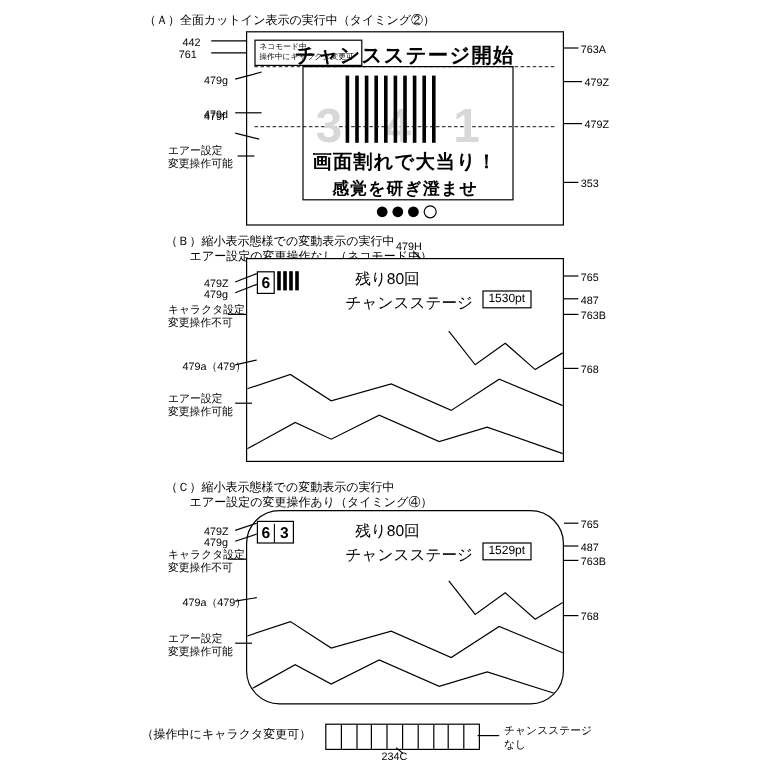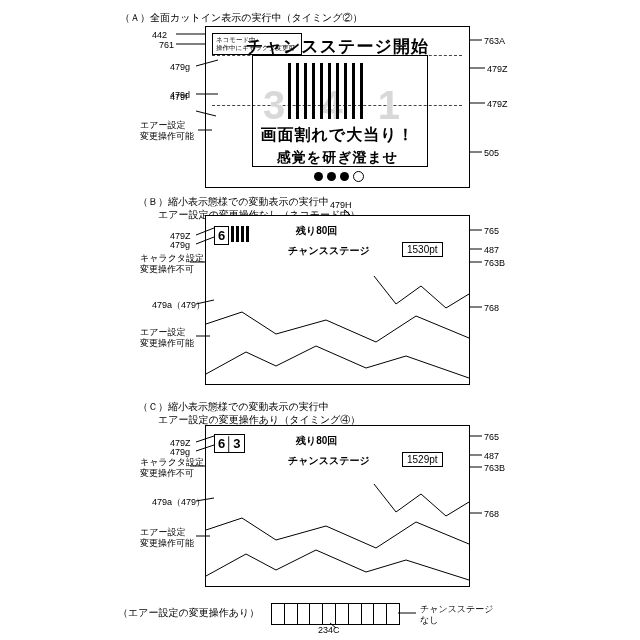--- a/index.html
+++ b/index.html
@@ -23,26 +23,26 @@
   .bigtext{font-weight:bold;letter-spacing:1px;text-align:center;}
   .ghost{color:#d8d8d8;font-weight:bold;}
   .bars{position:absolute;display:flex;gap:5px;}
   .bars i{display:block;width:3px;background:#000;height:100%;}
   .dots{position:absolute;display:flex;gap:4px;align-items:center;}
   .dots b{display:block;width:9px;height:9px;border-radius:50%;background:#000;}
   .dots b.hollow{background:#fff;border:1.2px solid #000;}
 
   
   #panelB-screen{left:205px;top:215px;width:263px;height:168px;}
-  #panelC-screen{left:205px;top:425px;width:263px;height:160px;}
+  #panelC-screen{left:205px;top:425px;width:263px;height:160px;border-radius:28px;}
 
   .badge{position:absolute;border:1.2px solid #000;background:#fff;font-weight:bold;
          font-size:13px;line-height:15px;padding:1px 3px;}
   .pt{position:absolute;border:1px solid #000;background:#fff;font-size:10px;padding:1px 4px;}
-  .hand{font-size:10px;font-weight:bold;white-space:pre;position:absolute;}
+  .hand{font-size:13px;font-weight:normal;white-space:pre;position:absolute;}
 
   
   #bottom-bar{left:271px;top:603px;width:127px;height:20px;border:1.2px solid #000;
       display:flex;background:#fff;}
   #bottom-bar span{flex:1;border-right:1px solid #000;}
   #bottom-bar span:last-child{border-right:none;}
 
   svg{position:absolute;left:0;top:0;overflow:visible;}
 </style>
 </head>
@@ -85,31 +85,31 @@
 
     <div class="dots" style="left:108px;top:144px;">
       <b></b>
         <b></b>
         <b></b>
         <b class="hollow"></b>
     </div>
   </div>
 
   <div class="abs lbl" style="left:152px;top:30px;">442</div>
-  <div class="abs lbl" style="left:159px;top:40px;">761</div>
+  <div class="abs lbl" style="left:149px;top:40px;">761</div>
   <div class="abs lbl" style="left:170px;top:62px;">479g</div>
   <div class="abs lbl" style="left:170px;top:90px;">479d</div>
   <div class="abs lbl" style="left:170px;top:92px;">479f</div>
   <div class="abs lbl" style="left:140px;top:120px;"><span style="white-space:pre">エアー設定
 変更操作可能</span></div>
 
   <div class="abs lbl" style="left:484px;top:36px;">763A</div>
   <div class="abs lbl" style="left:487px;top:64px;">479Z</div>
   <div class="abs lbl" style="left:487px;top:99px;">479Z</div>
-  <div class="abs lbl" style="left:484px;top:148px;">505</div>
+  <div class="abs lbl" style="left:484px;top:148px;">353</div>
 
   <div class="abs cap" style="left:138px;top:196px;"><span style="white-space:pre">（Ｂ）縮小表示態様での変動表示の実行中
 　　エアー設定の変更操作なし（ネコモード中）</span></div>
   <div class="abs lbl" style="left:330px;top:200px;">479H</div>
 
   <div class="screen" id="panelB-screen">
     <div class="badge" style="left:8px;top:10px;">6</div>
     <div class="bars" style="left:25px;top:10px;height:16px;gap:2px;">
       <i></i>
         <i></i>
@@ -162,21 +162,21 @@
 変更操作不可</span></div>
   <div class="abs lbl" style="left:152px;top:497px;">479a（479）</div>
   <div class="abs lbl" style="left:140px;top:527px;"><span style="white-space:pre">エアー設定
 変更操作可能</span></div>
 
   <div class="abs lbl" style="left:484px;top:432px;">765</div>
   <div class="abs lbl" style="left:484px;top:451px;">487</div>
   <div class="abs lbl" style="left:484px;top:463px;">763B</div>
   <div class="abs lbl" style="left:484px;top:509px;">768</div>
 
-  <div class="abs cap" style="left:118px;top:607px;">（エアー設定の変更操作あり）</div>
+  <div class="abs cap" style="left:118px;top:607px;">（操作中にキャラクタ変更可）</div>
   <div class="abs" id="bottom-bar">
     <span></span>
       <span></span>
       <span></span>
       <span></span>
       <span></span>
     <span></span>
       <span></span>
       <span></span>
       <span></span>

